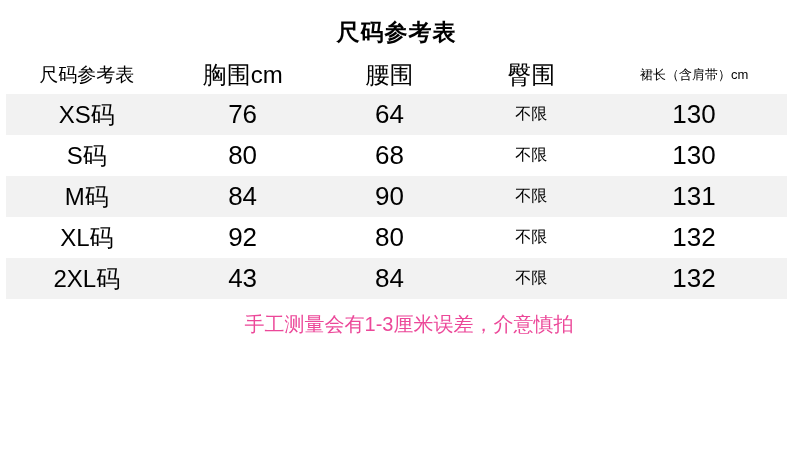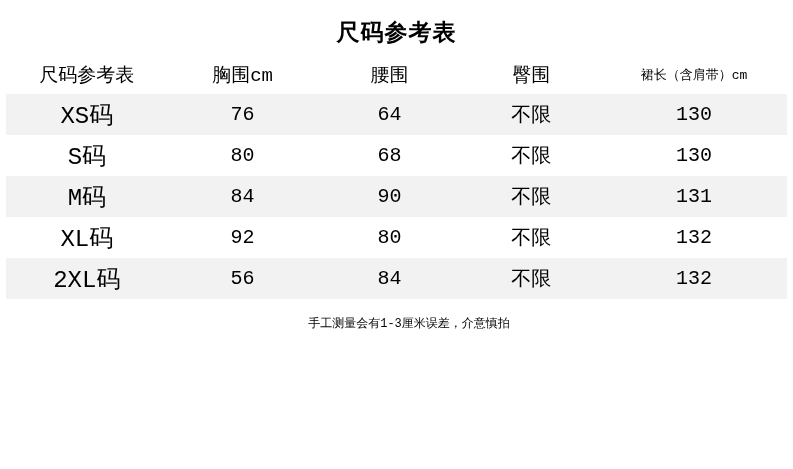--- a/index.html
+++ b/index.html
@@ -13,21 +13,20 @@
     font-family: "Liberation Sans", sans-serif;
     color: #1a1a1a;
     overflow: hidden;
   }
   .page {
     width: 793px;
     height: 469px;
     position: relative;
     background: #ffffff;
     box-sizing: border-box;
-    font-family: Liberation Mono, monospace;
   }
   .title {
     text-align: center;
     font-size: 23px;
     font-weight: bold;
     letter-spacing: 1px;
     padding-top: 17px;
     padding-bottom: 8px;
     color: #000000;
   }
@@ -39,56 +38,56 @@
   }
   table.size-table td,
   table.size-table th {
     text-align: center;
     vertical-align: middle;
     border: none;
     font-weight: normal;
     color: #000000;
   }
   thead th {
-    font-size: 19px;
+    font-size: 24px;
     height: 36px;
     background: #ffffff;
     border-bottom: 1px solid #d8d8d8;
     border-top: 1px solid #d8d8d8;
   }
   thead th.col-first {
     font-size: 19px;
   }
   thead th.col-last {
     font-size: 13px;
   }
   tbody td {
-    font-size: 20px;
+    font-size: 26px;
     height: 39px;
     border-bottom: 1px solid #e2e2e2;
   }
   tbody tr:nth-child(odd) td {
     background: #f2f2f2;
   }
   tbody tr:nth-child(even) td {
     background: #ffffff;
   }
   tbody td.cell-label {
     font-size: 24px;
   }
   tbody td.cell-nolimit {
-    font-size: 20px;
+    font-size: 16px;
   }
   .notes {
     text-align: center;
     padding-top: 10px;
   }
   .notes .note-line {
-    font-size: 12px;
-    color: #000000;
+    font-size: 20px;
+    color: #ec4899;
     line-height: 30px;
     padding-left: 25px;
   }
   .col-0 { width: 20.7%; }
   .col-1 { width: 19.2%; }
   .col-2 { width: 18.4%; }
   .col-3 { width: 17.9%; }
   .col-4 { width: 23.8%; }
 </style>
 </head>
@@ -139,21 +138,21 @@
       </tr>
       <tr>
         <td class="cell-label">XL码</td>
         <td>92</td>
         <td>80</td>
         <td class="cell-nolimit">不限</td>
         <td>132</td>
       </tr>
       <tr>
         <td class="cell-label">2XL码</td>
-        <td>56</td>
+        <td>43</td>
         <td>84</td>
         <td class="cell-nolimit">不限</td>
         <td>132</td>
       </tr>
     </tbody>
   </table>
 
   <div class="notes">
     <div class="note-line">手工测量会有1-3厘米误差，介意慎拍</div>
   </div>

